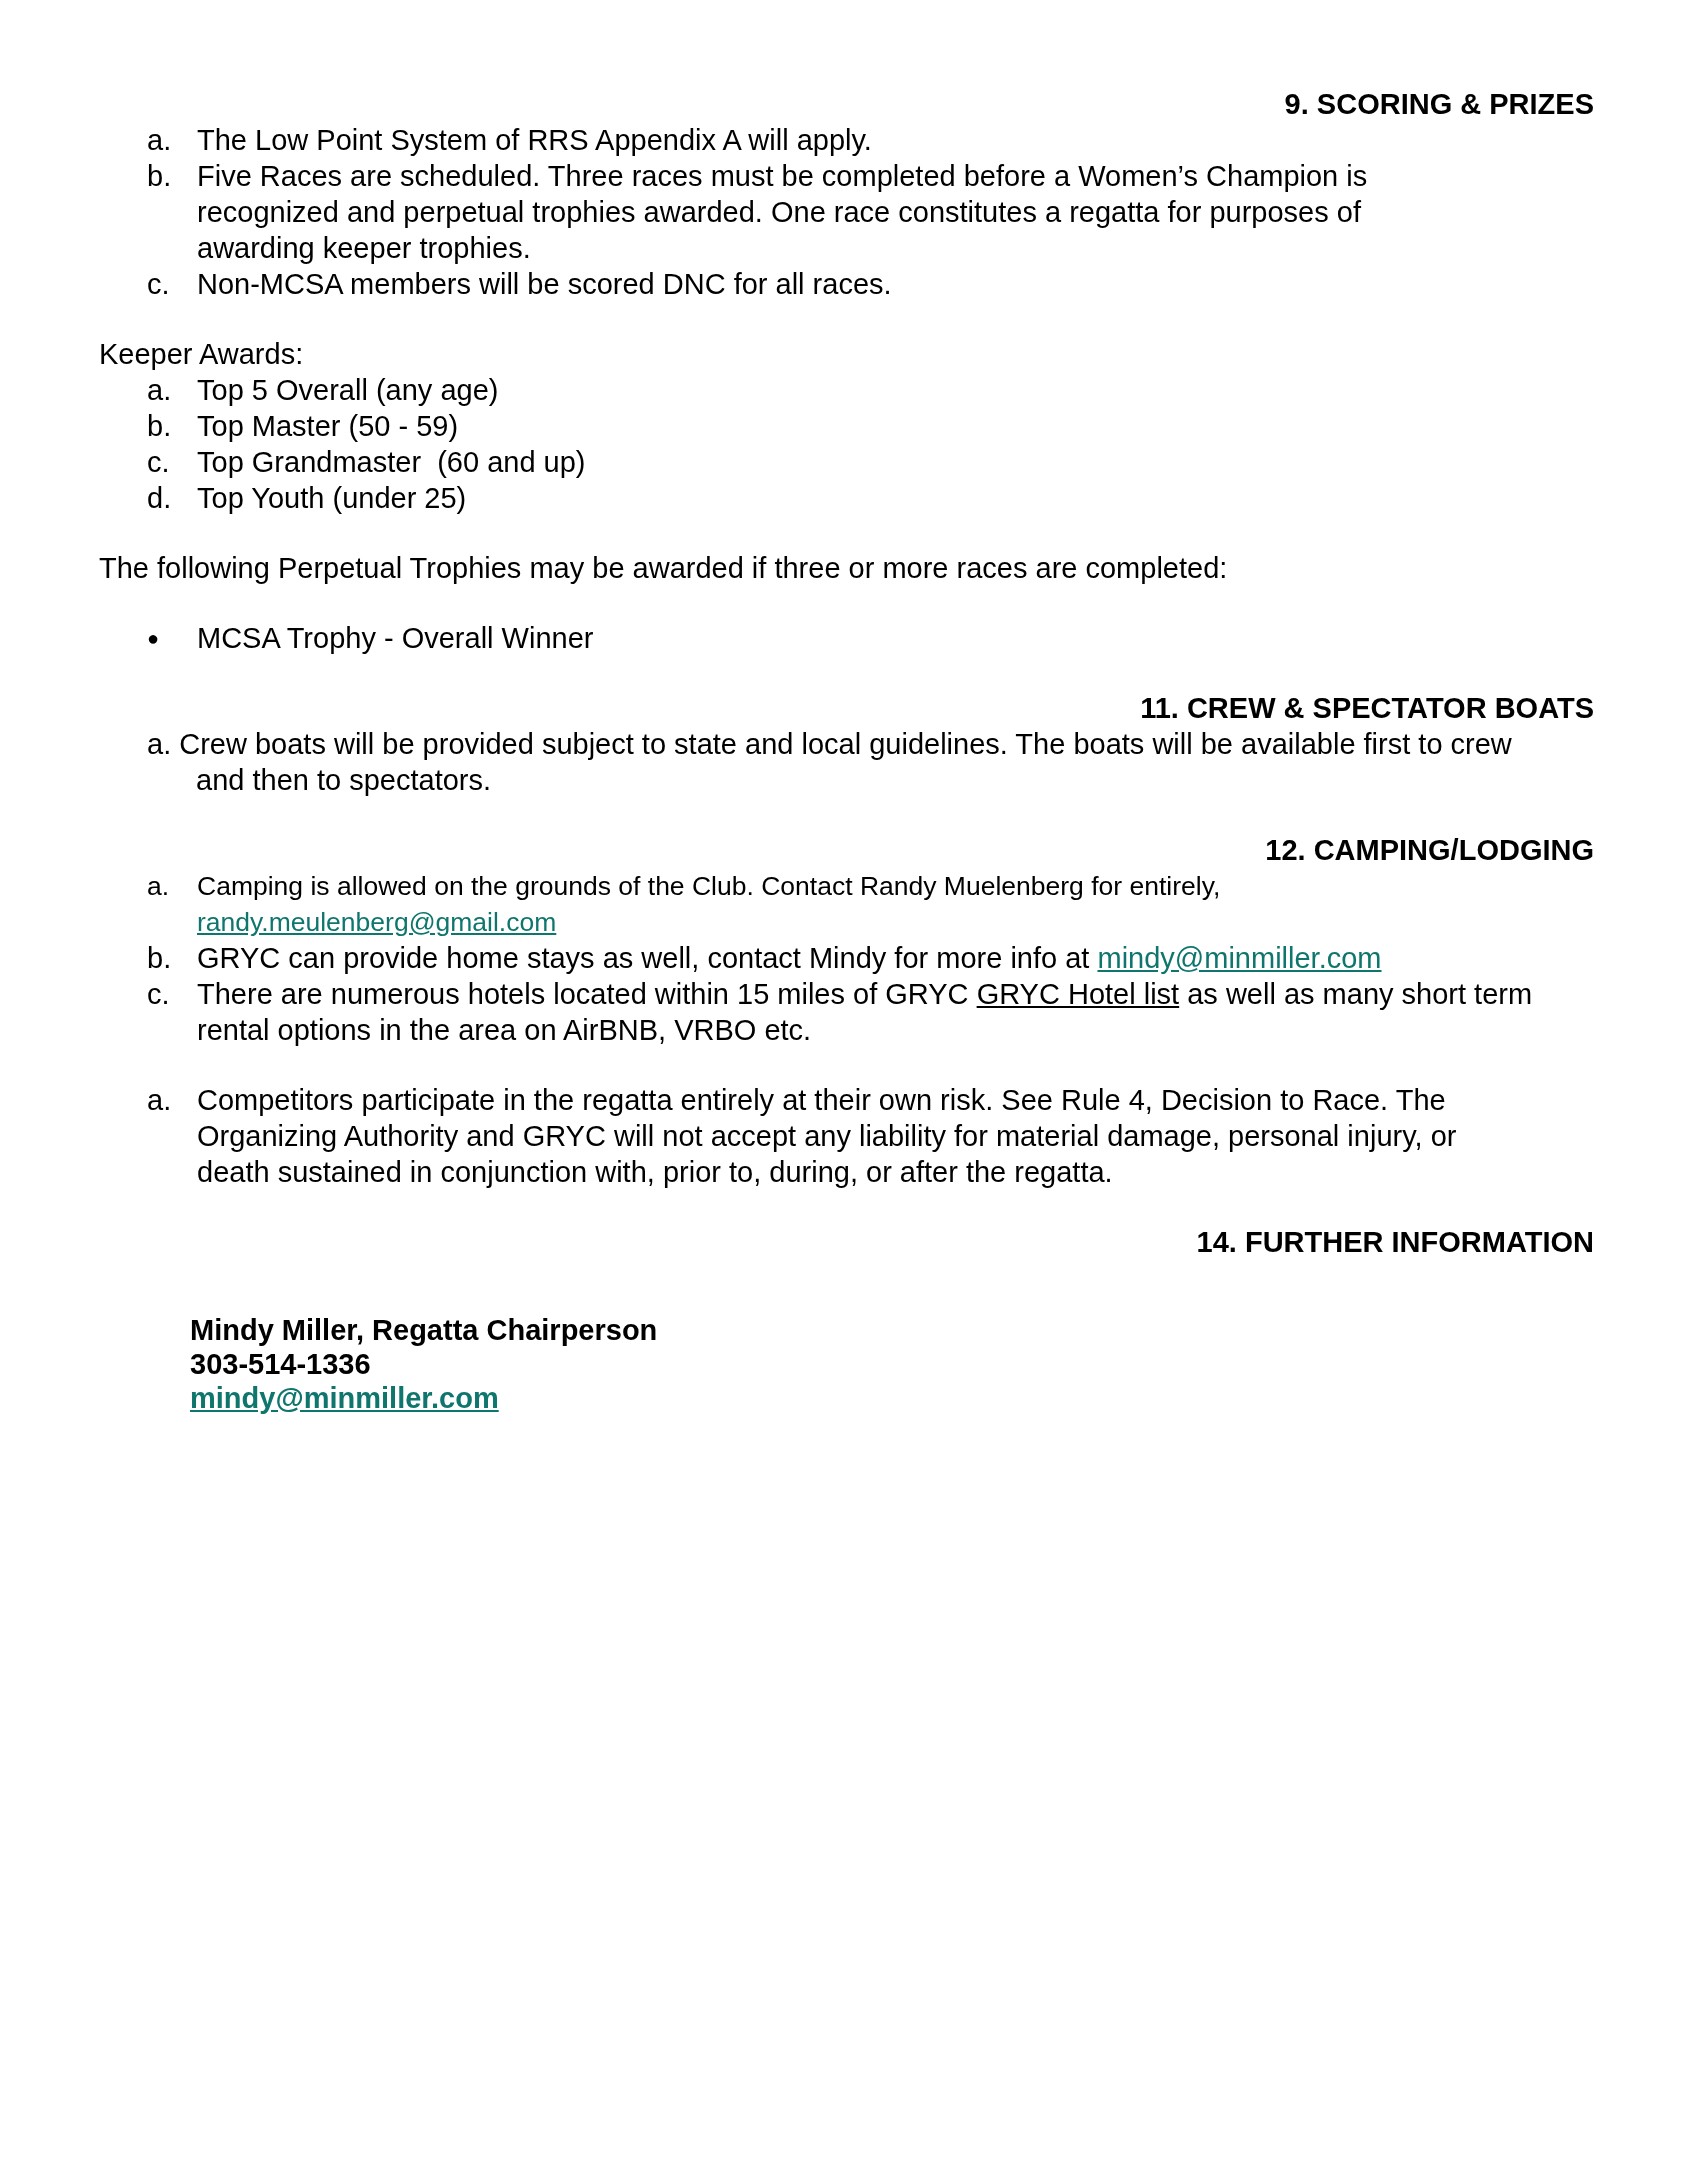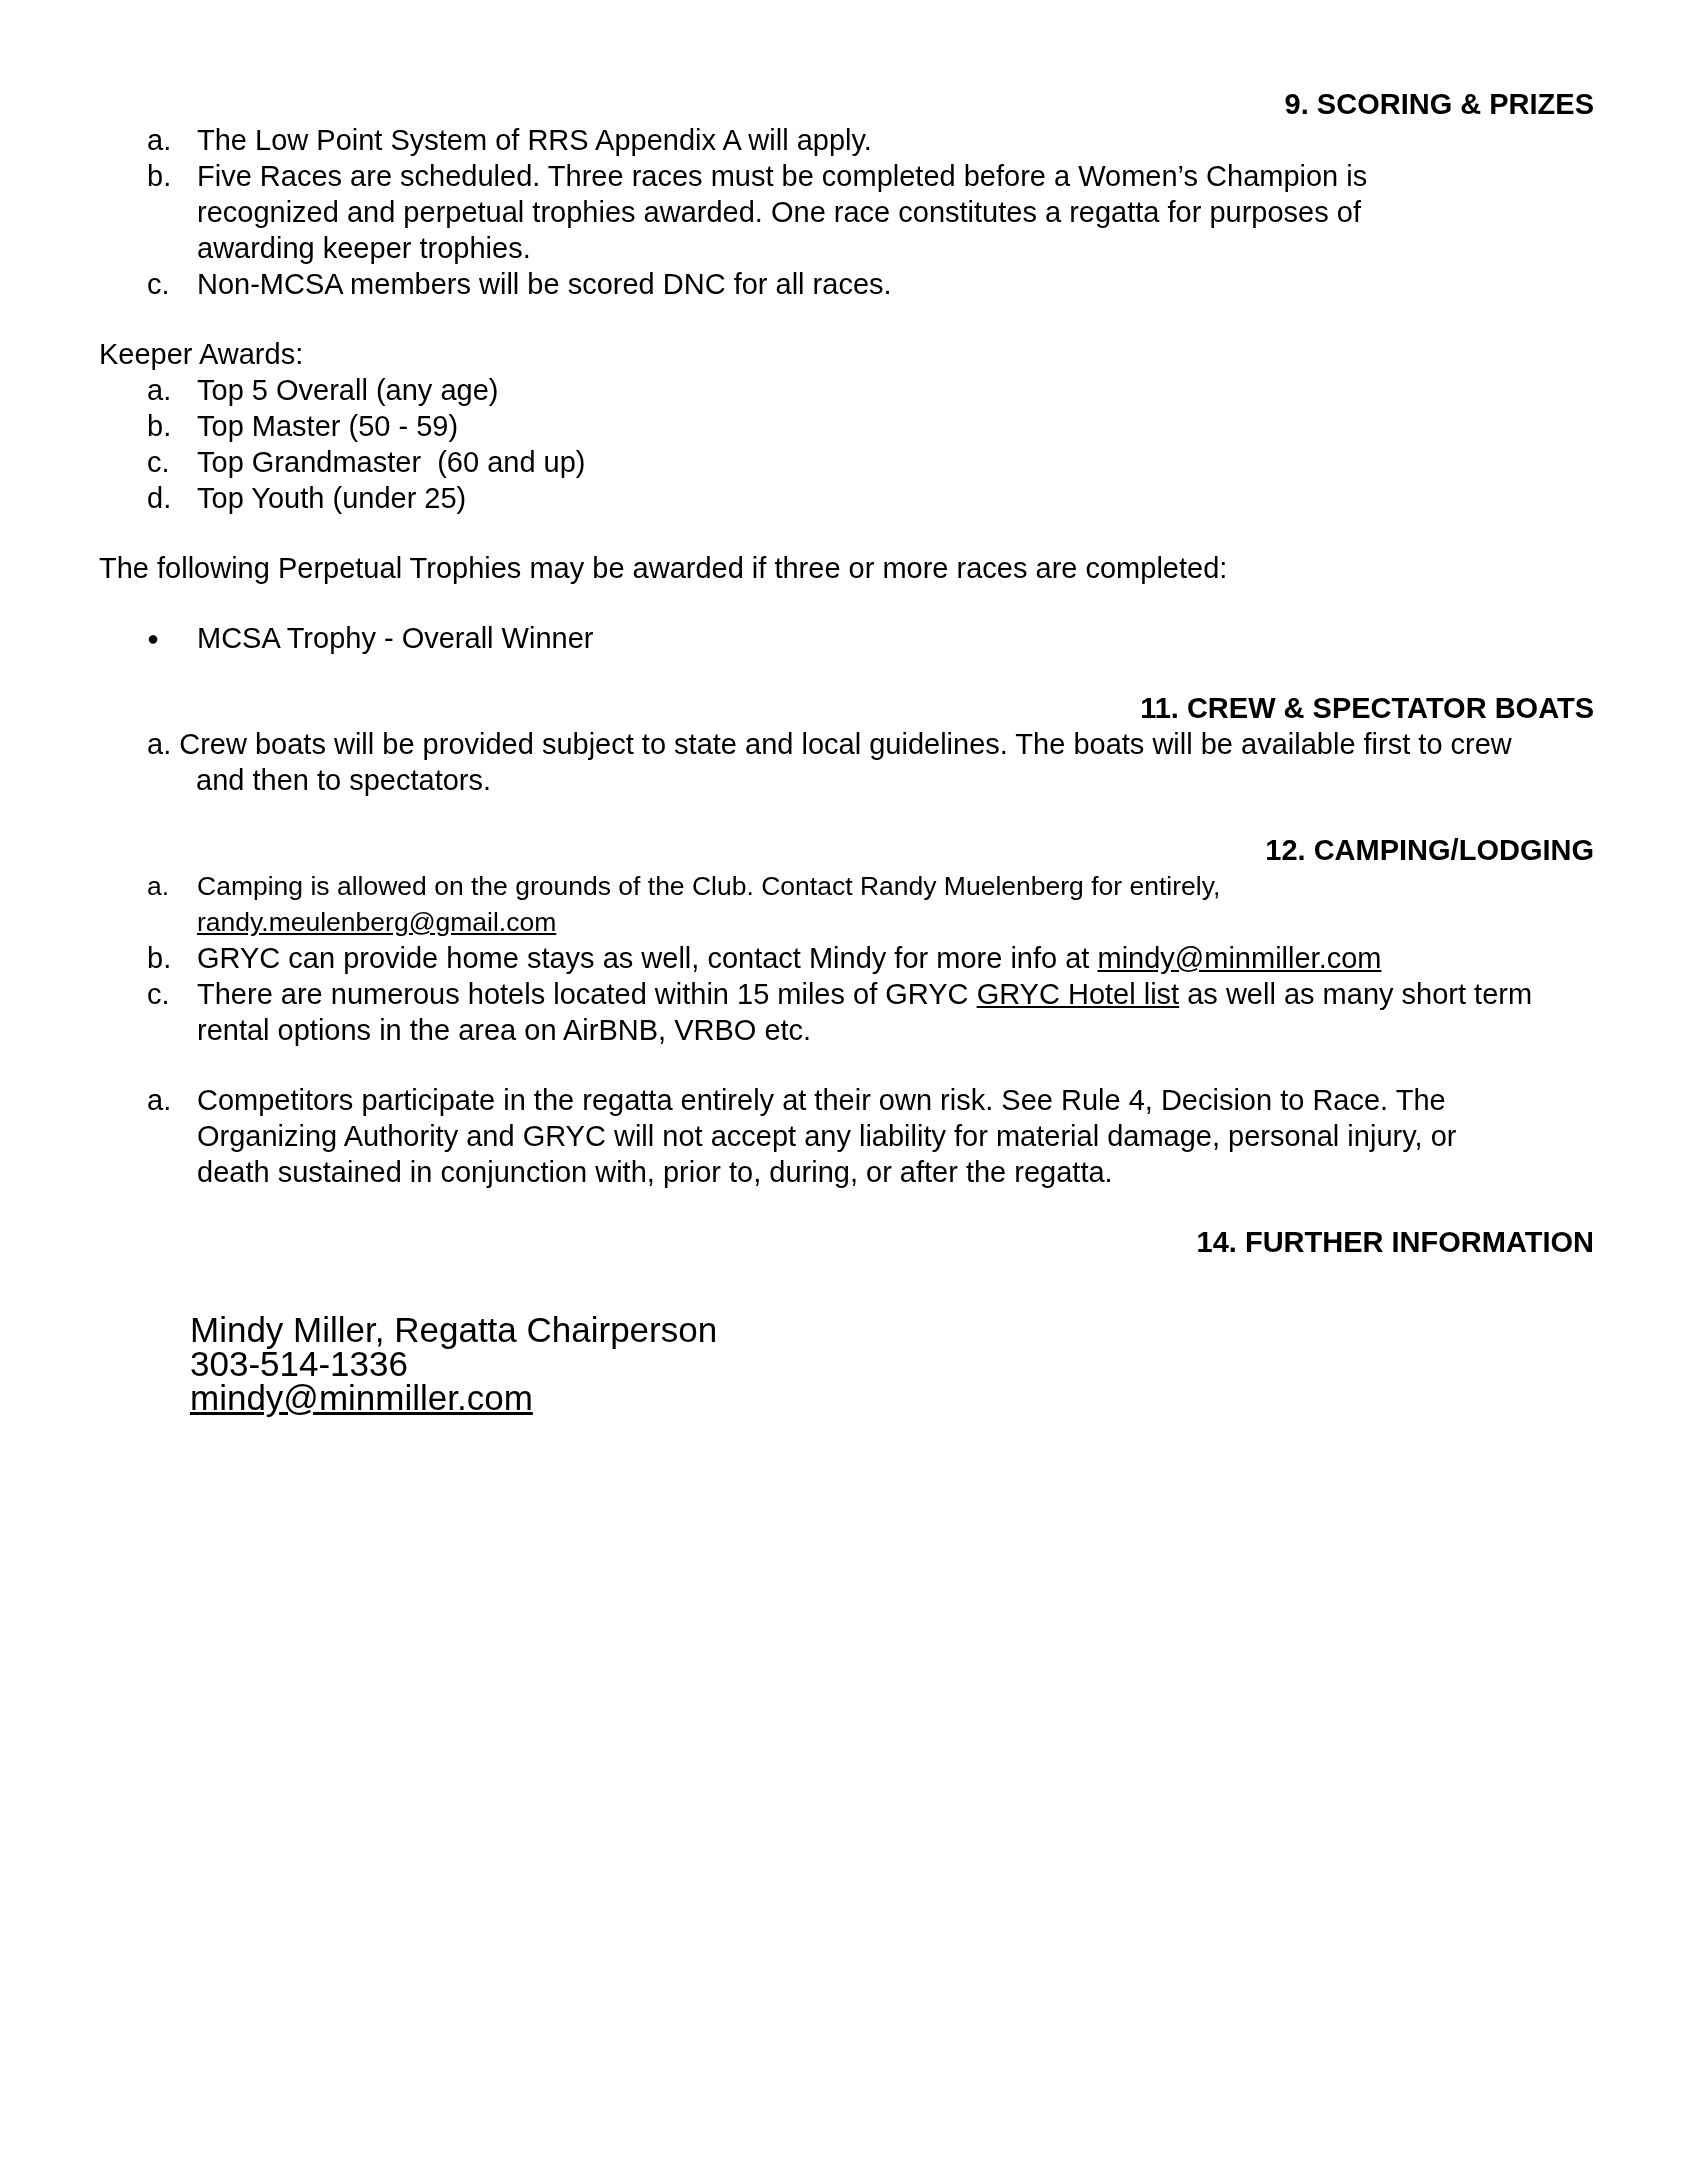--- a/index.html
+++ b/index.html
@@ -5,25 +5,25 @@
   html, body { margin: 0; padding: 0; background: #ffffff; }
   body { width: 1687px; height: 2183px; position: relative; overflow: hidden;
          font-family: "Liberation Sans", sans-serif; color: #000; }
   .page { position: absolute; left: 99px; top: 86px; width: 1495px; font-size: 29px; line-height: 36px; }
   .h { font-weight: bold; font-size: 29px; line-height: 36px; text-align: right; }
   .list { margin: 0; padding: 0; list-style: none; }
   .li { display: flex; }
   .li .mk { width: 50px; flex: 0 0 50px; padding-left: 48px; }
   .li .tx { flex: 1; }
   .gap { height: 34px; }
-  a.link { color: #000000; text-decoration: underline; margin-top: 25px; }
+  a.link { color: #0f766e; text-decoration: underline; margin-top: 25px; }
   a.link2 { color: #000000; text-decoration: underline; }
   .small { font-size: 26.5px; }
   .indent-cont { padding-left: 97px; }
-  .contact { padding-left: 91px; font-weight: normal; font-size: 35px; line-height: 34px; }
+  .contact { padding-left: 91px; font-weight: bold; font-size: 29px; line-height: 34px; }
   .bullet .mk { font-size: 20px; }
 </style>
 </head>
 <body>
 
 <div class="page">
 
   <div class="h">9. SCORING &amp; PRIZES</div>
   <div class="list">
     <div class="li" style="width:1363px">

